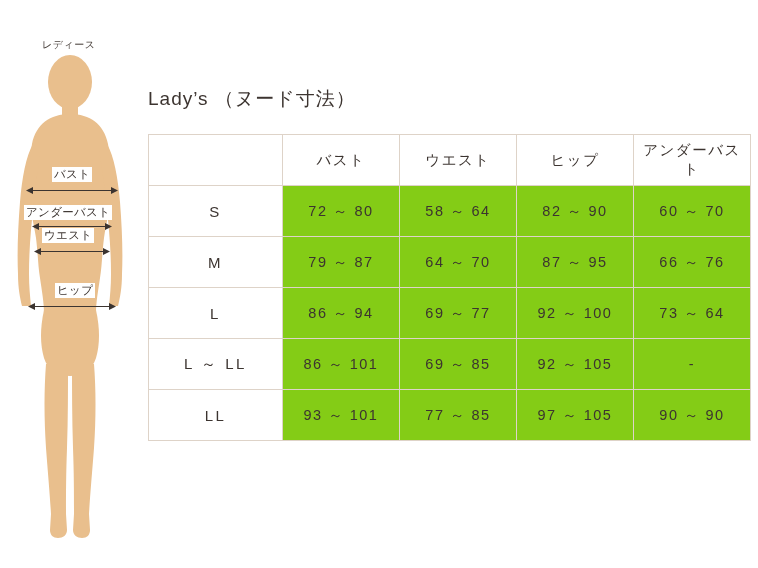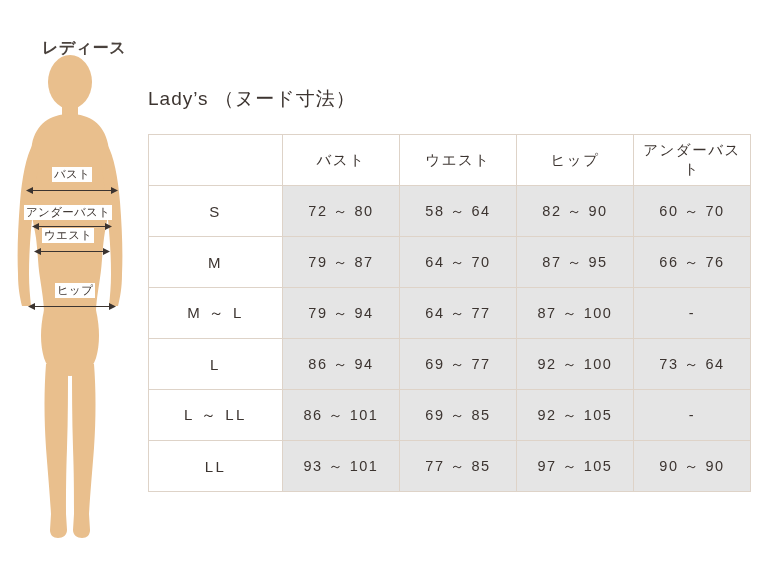--- a/index.html
+++ b/index.html
@@ -22,25 +22,24 @@
     left: 0;
     top: 0;
     width: 148px;
     height: 568px;
   }
 
   #figure-caption {
     position: absolute;
     left: 42px;
     top: 38px;
-    font-size: 16px;
+    font-size: 10px;
     letter-spacing: 0.5px;
     color: #4a423d;
     white-space: nowrap;
-    font-weight: bold;
   }
 
   #body-svg {
     position: absolute;
     left: 0;
     top: 52px;
   }
 
   .fig-label {
     position: absolute;
@@ -90,21 +89,21 @@
   table.size-table th,
   table.size-table td {
     border: 1px solid #ded3c8;
     text-align: center;
     vertical-align: middle;
     font-size: 14.5px;
     letter-spacing: 1.5px;
     color: #3c3430;
     height: 48px;
     font-weight: normal;
-    background: #e5e5e5;
+    background: #84cc16;
   }
   table.size-table thead th {
     background: #ffffff;
     font-size: 14.5px;
     letter-spacing: 1.5px;
   }
   table.size-table tbody th {
     background: #ffffff;
     font-size: 15px;
     letter-spacing: 2.5px;
@@ -237,27 +236,20 @@
         <td>60 ～ 70</td>
       </tr>
       <tr>
         <th>M</th>
         <td>79 ～ 87</td>
         <td>64 ～ 70</td>
         <td>87 ～ 95</td>
         <td>66 ～ 76</td>
       </tr>
       <tr>
-        <th>M ～ L</th>
-        <td>79 ～ 94</td>
-        <td>64 ～ 77</td>
-        <td>87 ～ 100</td>
-        <td>-</td>
-      </tr>
-      <tr>
         <th>L</th>
         <td>86 ～ 94</td>
         <td>69 ～ 77</td>
         <td>92 ～ 100</td>
         <td>73 ～ 64</td>
       </tr>
       <tr>
         <th>L ～ LL</th>
         <td>86 ～ 101</td>
         <td>69 ～ 85</td>

